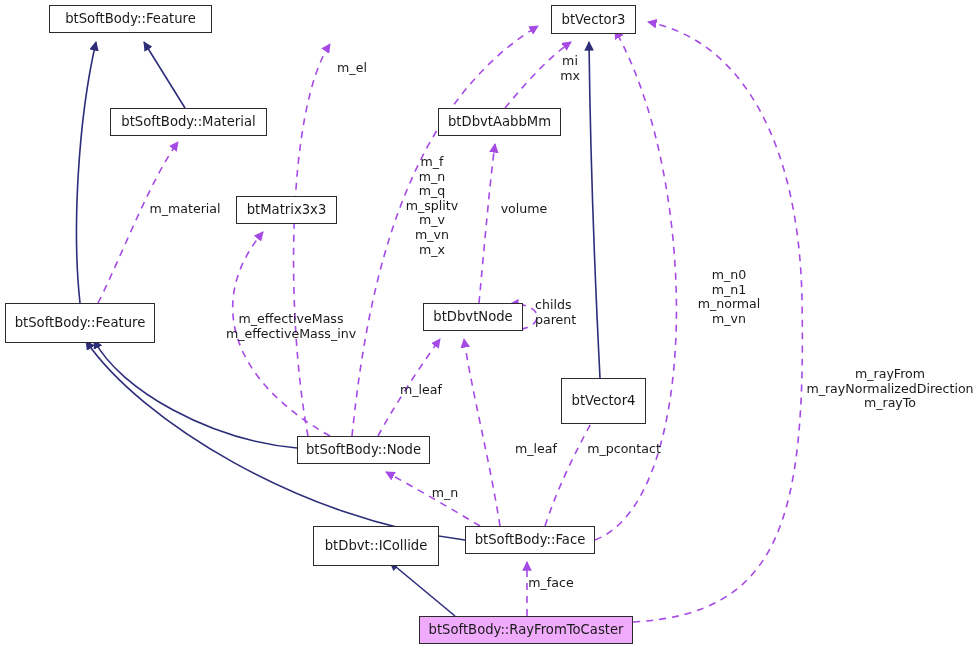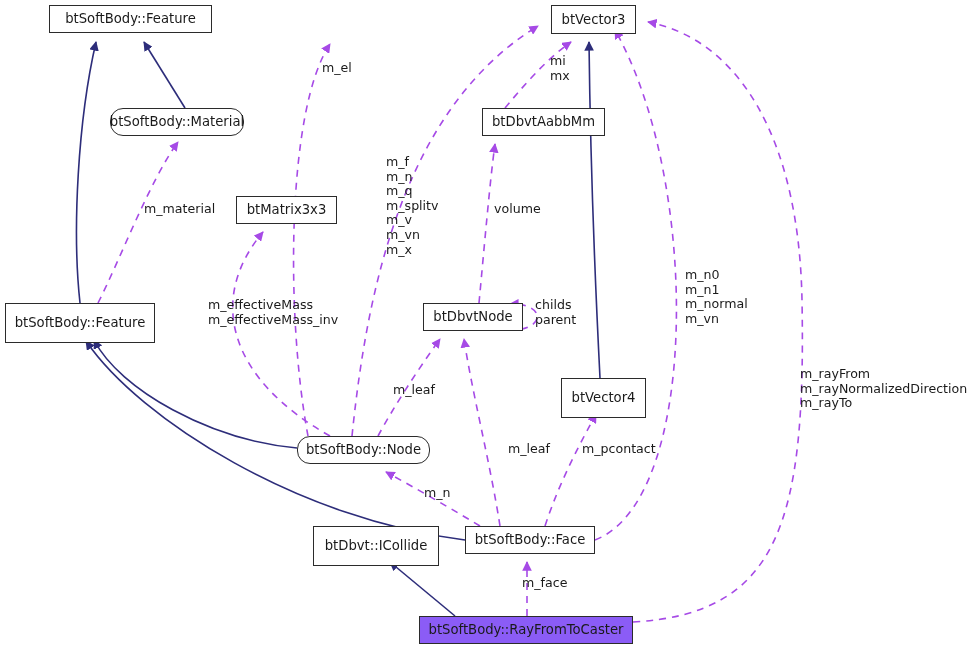--- a/index.html
+++ b/index.html
@@ -29,29 +29,30 @@
     color: #1a1a1a;
     font-size: 13.2px;
     line-height: 1;
     display: flex;
     align-items: center;
     justify-content: center;
     white-space: nowrap;
     z-index: 5;
   }
   .node-box.highlight {
-    background: #8b5cf6;
+    background: #f0abfc;
     border: 1px solid #2b2b2b;
   }
   .edge-label {
     position: absolute;
     font-size: 12.6px;
     line-height: 14.6px;
     color: #1a1a1a;
     white-space: pre;
+    text-align: center;
     z-index: 4;
   }
   .edge-label.left-align { text-align: right; }
 </style>
 </head>
 <body>
 
 <div id="diagram-root">
 
   <svg id="edge-layer" viewBox="0 0 980 648" width="980" height="648" xmlns="http://www.w3.org/2000/svg">
@@ -112,45 +113,45 @@
   </svg>
 
   <div class="node-box" style="left:49px; top:5px; width:163px; height:28px;">
     <span>btSoftBody::Feature</span>
   </div>
 
   <div class="node-box" style="left:551px; top:5px; width:85px; height:29px;">
     <span>btVector3</span>
   </div>
 
-  <div class="node-box" style="left:110px; top:108px; width:134px; height:28px;border-radius:13px;">
+  <div class="node-box" style="left:110px; top:108px; width:157px; height:28px;">
     <span>btSoftBody::Material</span>
   </div>
 
-  <div class="node-box" style="left:438px; top:108px; width:123px; height:28px;margin-left:44px;">
+  <div class="node-box" style="left:438px; top:108px; width:123px; height:28px;">
     <span>btDbvtAabbMm</span>
   </div>
 
   <div class="node-box" style="left:236px; top:196px; width:101px; height:28px;">
     <span>btMatrix3x3</span>
   </div>
 
   <div class="node-box" style="left:5px; top:303px; width:150px; height:40px;">
     <span>btSoftBody::Feature</span>
   </div>
 
   <div class="node-box" style="left:415px; top:303px; width:100px; height:28px;margin-left:8px;">
     <span>btDbvtNode</span>
   </div>
 
-  <div class="node-box" style="left:561px; top:378px; width:85px; height:40px;">
+  <div class="node-box" style="left:561px; top:378px; width:85px; height:46px;">
     <span>btVector4</span>
   </div>
 
-  <div class="node-box" style="left:297px; top:436px; width:133px; height:28px;border-radius:13px;">
+  <div class="node-box" style="left:297px; top:436px; width:133px; height:28px;">
     <span>btSoftBody::Node</span>
   </div>
 
   <div class="node-box" style="left:313px; top:526px; width:126px; height:40px;">
     <span>btDbvt::ICollide</span>
   </div>
 
   <div class="node-box" style="left:465px; top:526px; width:130px; height:28px;">
     <span>btSoftBody::Face</span>
   </div>
@@ -169,21 +170,21 @@
 m_q
 m_splitv
 m_v
 m_vn
 m_x</div>
 
   <div class="edge-label" style="left:494px; top:202px; width:60px;">volume</div>
 
   <div class="edge-label" style="left:144px; top:202px; width:82px;">m_material</div>
 
-  <div class="edge-label" style="left:208px; top:298px; width:166px;">m_effectiveMass
+  <div class="edge-label" style="left:208px; top:312px; width:166px;">m_effectiveMass
 m_effectiveMass_inv</div>
 
   <div class="edge-label left-align" style="left:535px; top:298px; width:60px; text-align:left;">childs
 parent</div>
 
   <div class="edge-label" style="left:685px; top:268px; width:88px;">m_n0
 m_n1
 m_normal
 m_vn</div>
 

